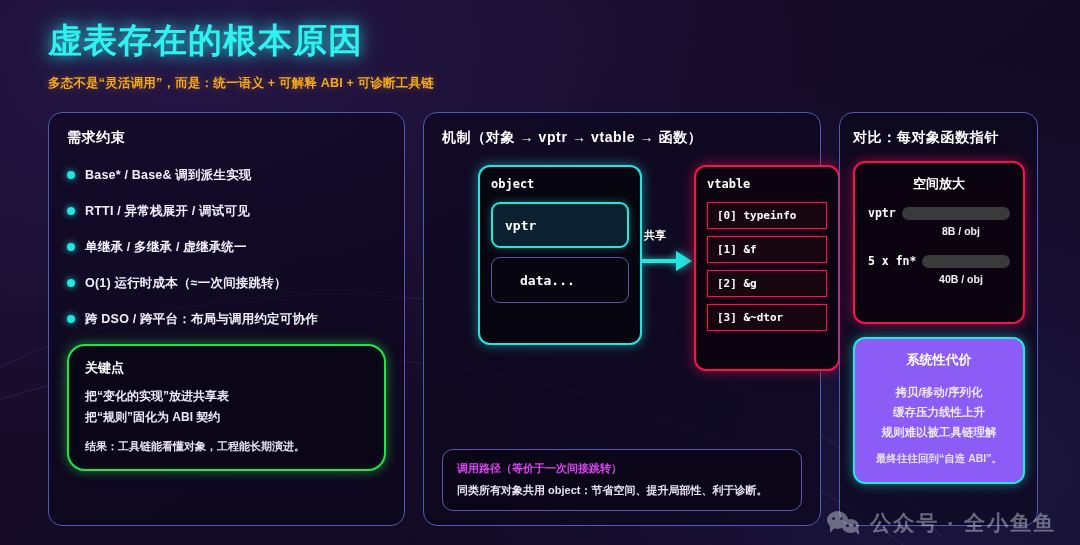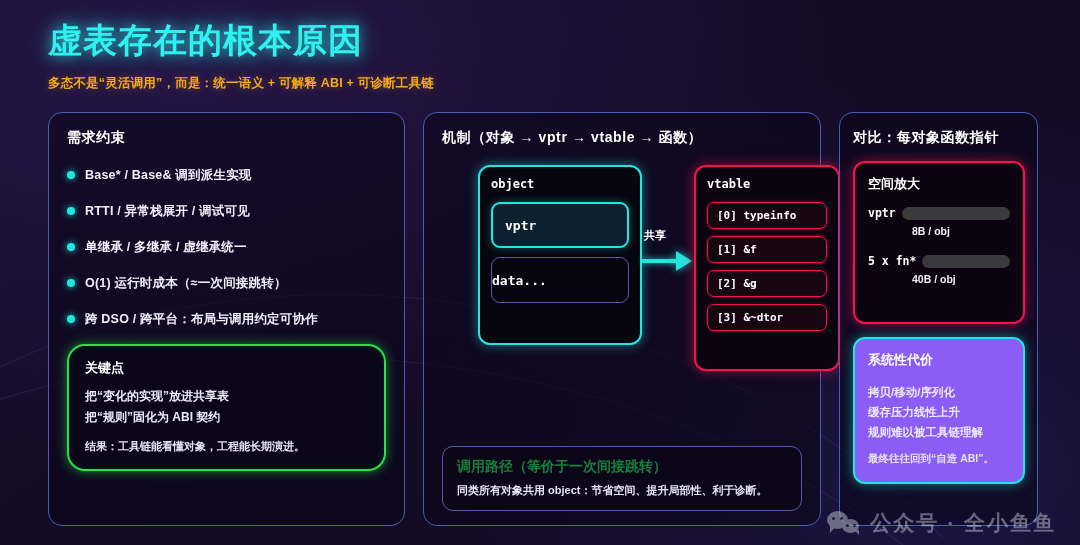--- a/index.html
+++ b/index.html
@@ -179,21 +179,21 @@
     font-family: "DejaVu Sans Mono", "Liberation Mono", monospace;
     font-size: 13px; font-weight: bold; color: #ffffff;
   }
   .data-cell {
     margin-top: 9px;
     height: 46px;
     border: 1px solid #5a57a8;
     border-radius: 9px;
     background: #07050f;
     display: flex; align-items: center;
-    padding-left: 0;
+    padding-left: 28px;
     font-family: "DejaVu Sans Mono", "Liberation Mono", monospace;
     font-size: 13px; font-weight: bold; color: #ffffff;
   }
 
   .arrow-wrap {
     position: absolute;
     left: 166px; top: 80px;
     width: 52px; height: 40px;
   }
   .arrow-line {
@@ -226,58 +226,59 @@
     border: 2px solid #f5124e;
     border-radius: 12px;
     background: #0b0410;
     box-shadow: 0 0 13px rgba(245,18,78,0.55);
     padding: 10px 11px;
   }
   .vt-slot {
     margin-top: 7px;
     height: 27px;
     border: 1.5px solid #f5124e;
-    border-radius: 7px;
+    border-radius: 0;
     background: #17060f;
     display: flex; align-items: center;
     padding-left: 9px;
     font-family: "DejaVu Sans Mono", "Liberation Mono", monospace;
     font-size: 11px; font-weight: bold; color: #ffffff;
     box-shadow: 0 0 5px rgba(245,18,78,0.28);
   }
   .vt-slot.first { margin-top: 11px; }
 
   
   .callpath {
     position: absolute;
     left: 18px; right: 18px;
     bottom: 14px;
     border: 1px solid #5a57a8;
     border-radius: 11px;
     background: rgba(10,6,22,0.80);
     padding: 11px 14px 12px 14px;
   }
   .callpath h4 {
-    font-size: 14px; font-weight: bold; color: #15803d;
+    font-size: 11px; font-weight: bold; color: #d946ef;
     margin-bottom: 4px;
   }
   .callpath .mono {
     font-family: "DejaVu Sans Mono", "Liberation Mono", monospace;
     font-size: 12.5px; font-weight: bold; color: #ffffff;
     letter-spacing: 0.3px;
   }
   .callpath .sub {
     margin-top: 7px;
     font-size: 11px; font-weight: bold; color: #e6e3f3;
   }
 
   
   .card {
     border-radius: 12px;
     padding: 12px 13px 13px 13px;
+    text-align: center;
   }
   .card.pink {
     margin-top: 14px;
     height: 163px;
     border: 2px solid #f5124e;
     background: #0b0410;
     box-shadow: 0 0 12px rgba(245,18,78,0.55);
   }
   .card.cyan {
     margin-top: 13px;

